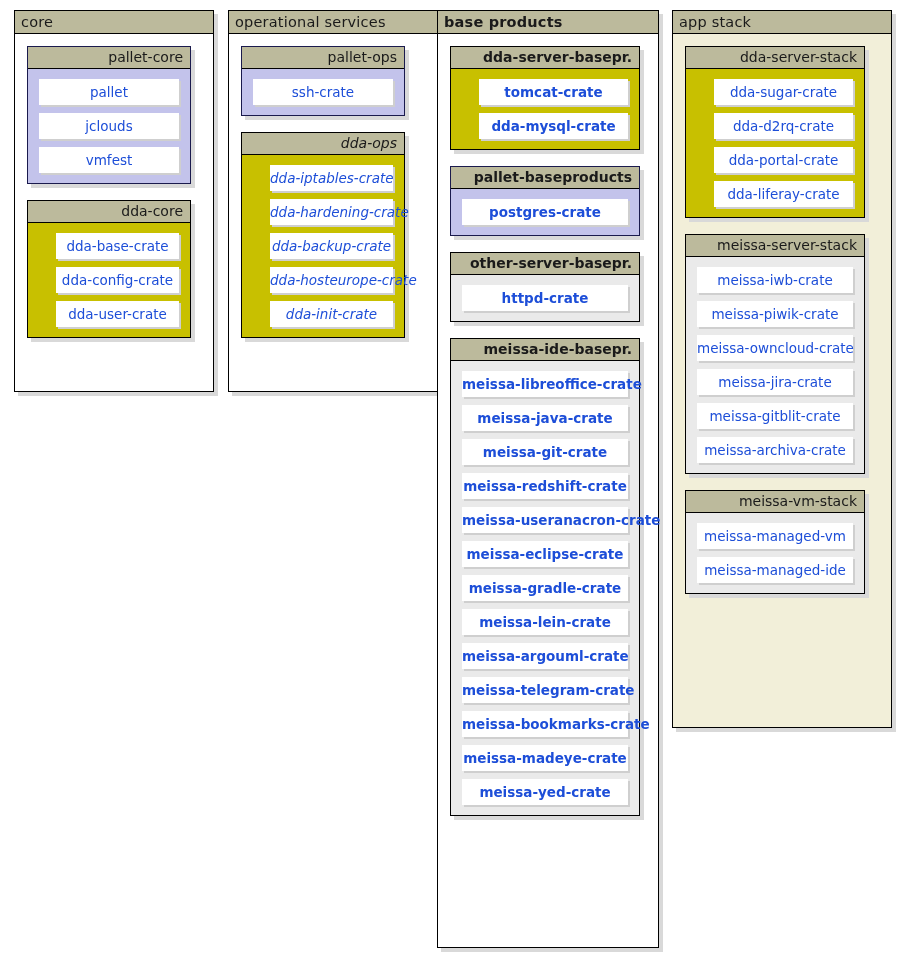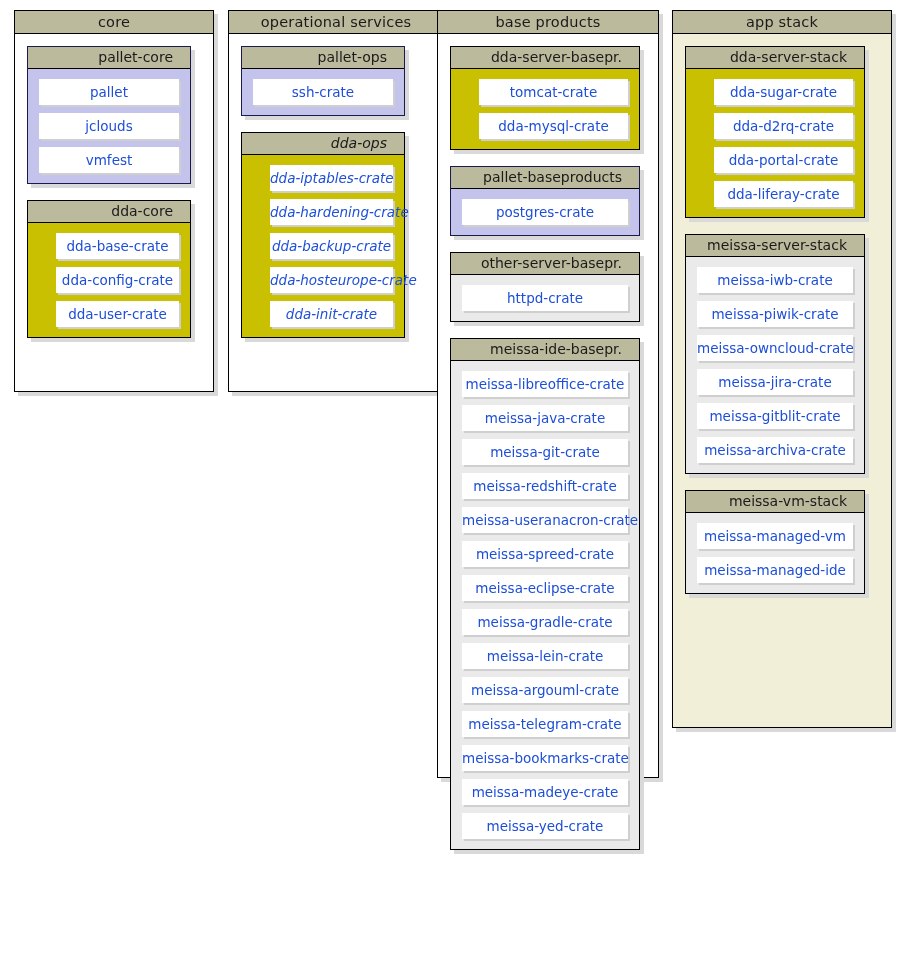--- a/index.html
+++ b/index.html
@@ -35,21 +35,21 @@
     box-shadow: 4px 4px 0 0 #d9d9d9;
     padding: 0;
   }
   .pkg.tinted { background: #f2efd9; }
 
   .pkg-header {
     box-sizing: border-box;
     height: 23px;
     background: #bcba9c;
     border-bottom: 1px solid #000000;
-    text-align: center;
+    text-align: left;
     padding: 0 6px;
     font-size: 14.5px;
     color: #1a1a1a;
     line-height: 22px;
     letter-spacing: 0.2px;
     white-space: nowrap;
     overflow: hidden;
   }
   .pkg-body {
     padding: 12px 12px 12px 12px;
@@ -63,21 +63,21 @@
     margin-bottom: 16px;
   }
   .group:last-child { margin-bottom: 0; }
 
   .group-header {
     box-sizing: border-box;
     height: 22px;
     background: #bcba9c;
     border-bottom: 1px solid #000000;
     text-align: right;
-    padding: 0 17px;
+    padding: 0 7px;
     font-size: 14px;
     color: #1a1a1a;
     line-height: 21px;
     white-space: nowrap;
     overflow: hidden;
   }
   .group-body {
     padding: 10px 11px;
   }
 
@@ -147,21 +147,21 @@
               <div class="leaf">dda-hardening-crate</div>
               <div class="leaf">dda-backup-crate</div>
               <div class="leaf">dda-hosteurope-crate</div>
               <div class="leaf">dda-init-crate</div>
             </div>
           </div>
         </div>
       </div>
     </div>
     <div class="column" style="left: 437px; top: 10px;">
-      <div class="pkg" style="width: 222px; height: 768px;">
+      <div class="pkg" style="width: 222px; height: 938px; font-weight: bold;">
         <div class="pkg-header">base products</div>
         <div class="pkg-body">
           <div class="group fill-olive" style="width: 190px;">
             <div class="group-header">dda-server-basepr.</div>
             <div class="group-body">
               <div class="leaf">tomcat-crate</div>
               <div class="leaf">dda-mysql-crate</div>
             </div>
           </div>
           <div class="group fill-lilac" style="width: 190px;">
@@ -177,21 +177,20 @@
             </div>
           </div>
           <div class="group fill-grey" style="width: 190px;">
             <div class="group-header">meissa-ide-basepr.</div>
             <div class="group-body">
               <div class="leaf">meissa-libreoffice-crate</div>
               <div class="leaf">meissa-java-crate</div>
               <div class="leaf">meissa-git-crate</div>
               <div class="leaf">meissa-redshift-crate</div>
               <div class="leaf">meissa-useranacron-crate</div>
-              <div class="leaf">meissa-spreed-crate</div>
               <div class="leaf">meissa-eclipse-crate</div>
               <div class="leaf">meissa-gradle-crate</div>
               <div class="leaf">meissa-lein-crate</div>
               <div class="leaf">meissa-argouml-crate</div>
               <div class="leaf">meissa-telegram-crate</div>
               <div class="leaf">meissa-bookmarks-crate</div>
               <div class="leaf">meissa-madeye-crate</div>
               <div class="leaf">meissa-yed-crate</div>
             </div>
           </div>

